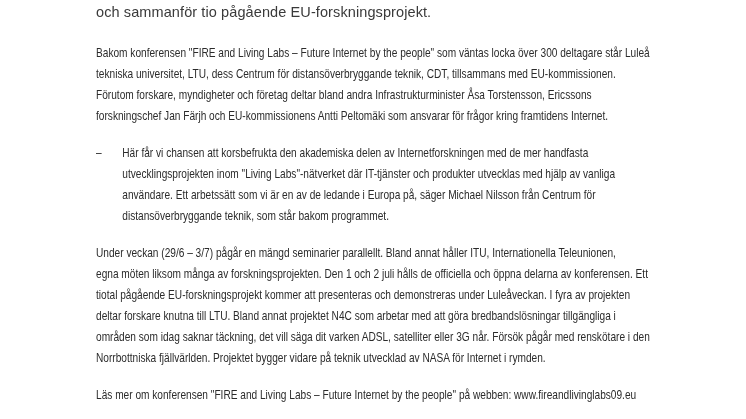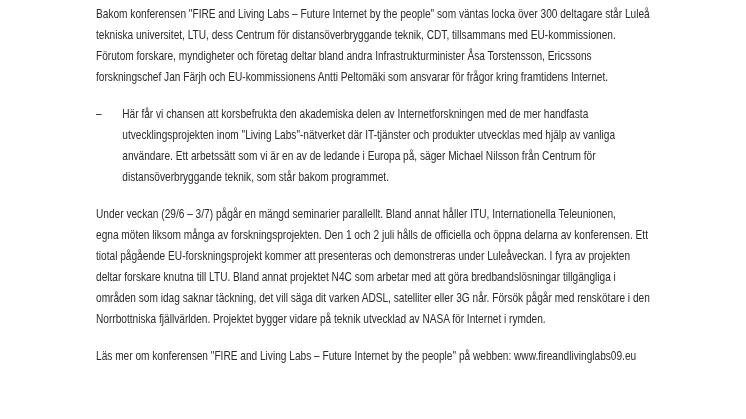--- a/index.html
+++ b/index.html
@@ -64,20 +64,21 @@
     white-space: pre-line;
     margin: 0;
   }
 </style>
 </head>
 <body>
 
 <div class="page">
   <div class="doc">
 
+    <p class="lead">och sammanför tio pågående EU-forskningsprojekt.</p>
 
     <div class="condensed">
 
       <p class="para">Bakom konferensen "FIRE and Living Labs – Future Internet by the people" som väntas locka över 300 deltagare står Luleå
 tekniska universitet, LTU, dess Centrum för distansöverbryggande teknik, CDT, tillsammans med EU-kommissionen.
 Förutom forskare, myndigheter och företag deltar bland andra Infrastrukturminister Åsa Torstensson, Ericssons
 forskningschef Jan Färjh och EU-kommissionens Antti Peltomäki som ansvarar för frågor kring framtidens Internet.</p>
 
       <div class="quote">
         <span class="quote-dash">–</span>

